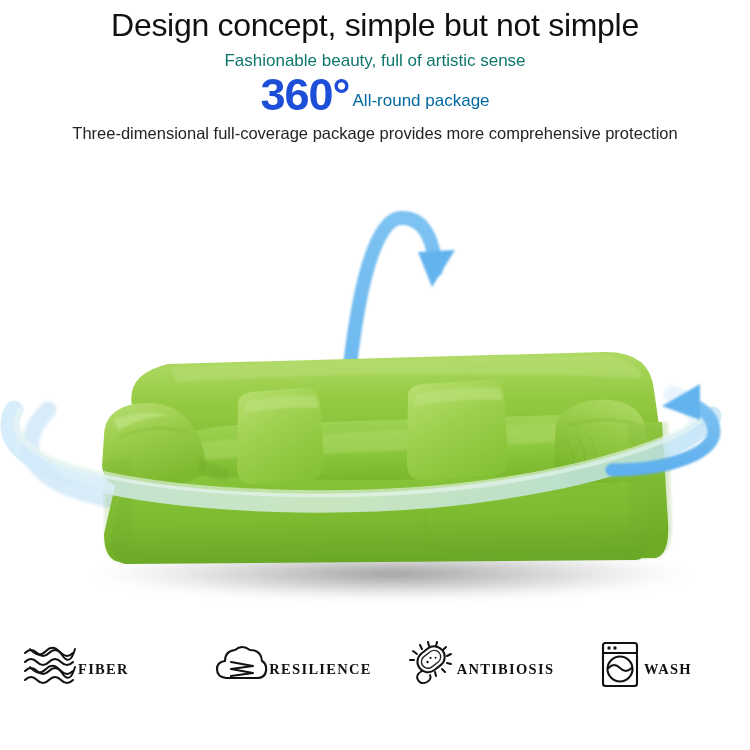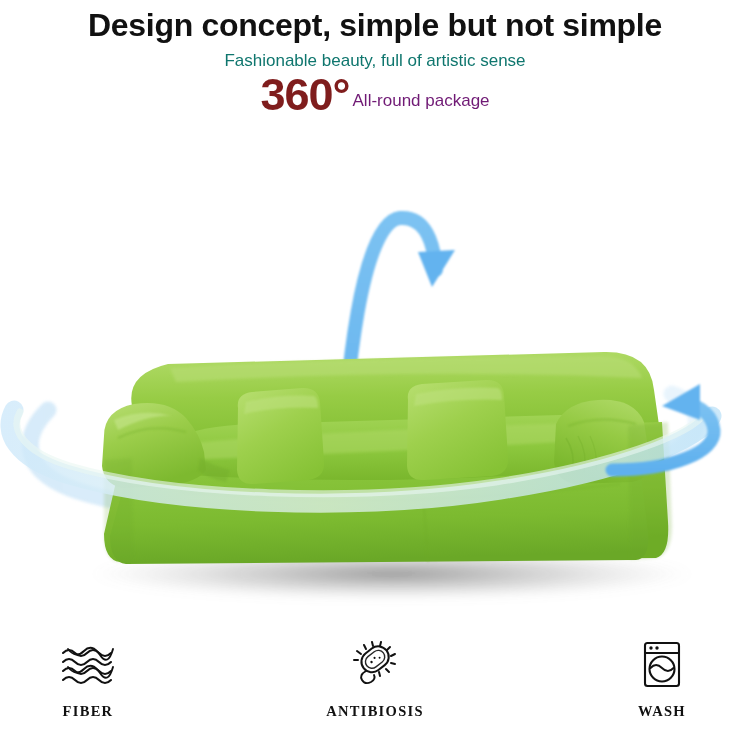--- a/index.html
+++ b/index.html
@@ -9,71 +9,72 @@
     font-family:"Liberation Sans", sans-serif;
     overflow:hidden;
     position:relative;
   }
   .page{position:relative;width:750px;height:750px;background:#fff;}
 
   
   .header{position:absolute;top:0;left:0;width:750px;text-align:center;}
   .title{
     font-size:32px;color:#111;letter-spacing:-0.3px;
-    line-height:1.0;margin-top:9px;font-weight:700;
+    line-height:1.0;margin-top:9px;font-weight:400;
   }
   .subtitle{
     font-size:17px;color:#0f766e;margin-top:10px;font-weight:400;
   }
   .round-row{
     margin-top:2px;display:flex;align-items:flex-end;justify-content:center;
   }
   .round-num{
-    font-size:45px;font-weight:bold;color:#7f1d1d;line-height:0.98;
+    font-size:45px;font-weight:bold;color:#1d4ed8;line-height:0.98;
     letter-spacing:-1px;
   }
   .round-label{
-    font-size:17px;color:#701a75;margin-left:3px;margin-bottom:6px;
+    font-size:17px;color:#0369a1;margin-left:3px;margin-bottom:6px;
   }
   .tagline{
     font-size:16.5px;color:#242424;margin-top:7px;
   }
 
   
   .hero{position:absolute;top:170px;left:0;width:750px;height:455px;}
   .hero svg{display:block;}
 
   
   .features{
     position:absolute;left:0;top:636px;width:750px;height:114px;
     display:flex;align-items:flex-start;justify-content:space-between;
     padding:0 22px;box-sizing:border-box;
   }
   .feature{
-    width:132px;display:flex;flex-direction:column;align-items:center;
+    width:132px;display:flex;flex-direction:row;align-items:center;
   }
   .feature .ficon{height:58px;display:flex;align-items:center;justify-content:center;}
   .feature .flabel{
     margin-top:9px;font-family:"Liberation Serif", serif;
     font-weight:bold;font-size:14.5px;color:#111;letter-spacing:1.3px;
     white-space:nowrap;
   }
 </style>
 </head>
 <body>
 
 <div class="page">
 
   <div class="header">
     <div class="title">Design concept, simple but not simple</div>
     <div class="subtitle">Fashionable beauty, full of artistic sense</div>
     <div class="round-row">
       <span class="round-num">360°</span>
       <span class="round-label">All-round package</span>
     </div>
+    <div class="tagline">Three-dimensional full-coverage package provides more comprehensive protection</div>
   </div>
 
   <div class="hero">
     <svg width="750" height="455" viewBox="0 0 750 455" xmlns="http://www.w3.org/2000/svg">
       <defs>
 
         <linearGradient id="gBody" x1="0" y1="0" x2="0.25" y2="1">
           <stop offset="0%" stop-color="#a8d75c"></stop>
           <stop offset="35%" stop-color="#92c93f"></stop>
           <stop offset="75%" stop-color="#7fbb31"></stop>
@@ -248,20 +249,31 @@
           <path d="M3 20 Q9 14 15 20 T27 20 T39 20 T51 20"></path>
           <path d="M3 29 Q9 23 15 29 T27 29 T39 29 T51 29"></path>
           <path d="M3 38 Q9 32 15 38 T27 38 T39 38 T51 38"></path>
           <path d="M8 7 Q16 17 24 9 T40 13 T53 7" stroke-width="1.9"></path>
           <path d="M8 25 Q16 35 24 27 T40 31 T53 25" stroke-width="1.9"></path>
         </svg>
       </div>
       <div class="flabel">FIBER</div>
     </div>
 
+    <div class="feature">
+      <div class="ficon">
+        <svg width="56" height="46" viewBox="0 0 56 46" fill="none" stroke="#111" stroke-width="2.1" stroke-linecap="round" stroke-linejoin="round">
+          <path d="M13 36 Q4 35 4 27 Q4 20 12 19 Q12 9 22 8
+                   Q29 2 37 8 Q48 8 49 19 Q54 22 53 29
+                   Q52 36 44 36 Z"></path>
+          <path d="M18 20 L40 24 L18 27 L40 31 L18 34"></path>
+        </svg>
+      </div>
+      <div class="flabel">RESILIENCE</div>
+    </div>
 
     <div class="feature">
       <div class="ficon">
         <svg width="52" height="48" viewBox="0 0 52 48" fill="none" stroke="#111" stroke-width="2" stroke-linecap="round" stroke-linejoin="round">
 
           <g transform="rotate(-38 26 19)">
             <rect x="12" y="8" width="29" height="21" rx="10.5"></rect>
             <rect x="16" y="12" width="21" height="13" rx="6.5" stroke-width="1.4" opacity="0.9"></rect>
             <circle cx="22" cy="18.5" r="1.2" fill="#111" stroke="none"></circle>
             <circle cx="27" cy="17" r="1.1" fill="#111" stroke="none"></circle>

